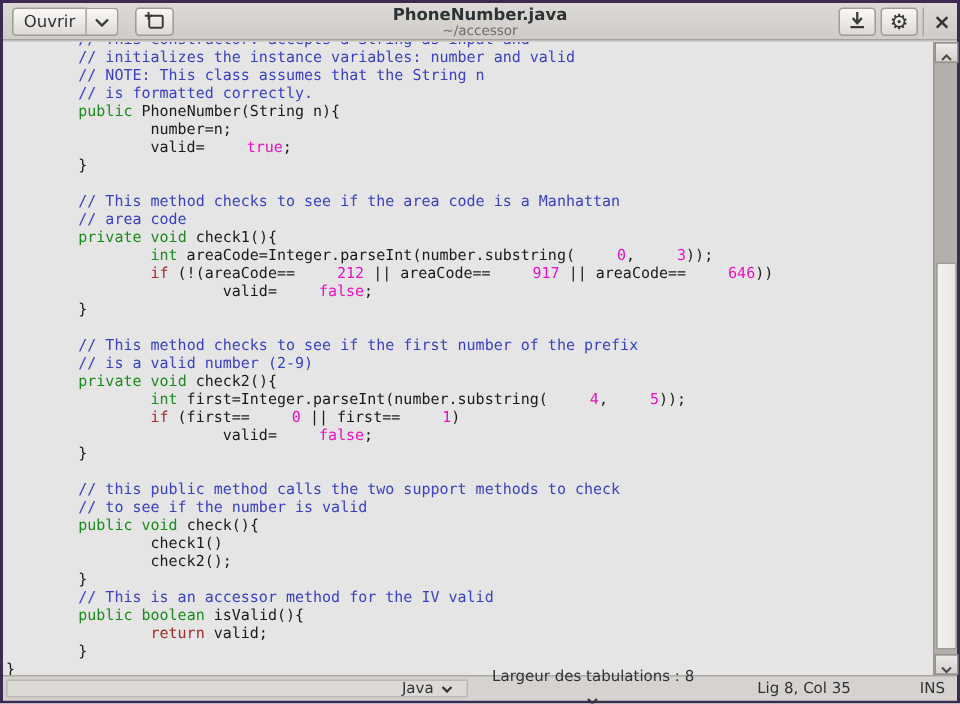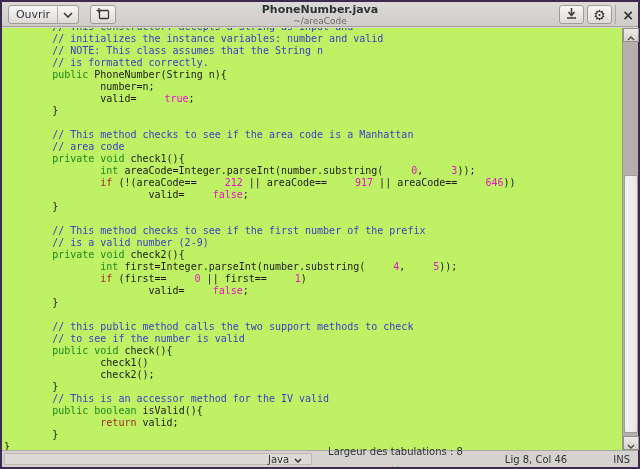--- a/index.html
+++ b/index.html
@@ -34,21 +34,21 @@
   .hdr-sep { position:absolute; left:613px; top:3px; width:1px; height:19px; background:#aaa6a1; }
   .btn-close { left:615px; width:22px; border:none; background:transparent; font-size:14px; font-weight:bold; color:#333; }
 
   .titlebox { position:absolute; left:50%; top:2px; transform:translateX(-50%); text-align:center; white-space:nowrap; }
   .title { font-size:11px; font-weight:bold; color:#2e3436; line-height:12px; }
   .subtitle { font-size:9px; color:#6e6a66; line-height:10px; }
 
   
   .editor {
     position:absolute; left:0; top:26px; right:16px; bottom:17px;
-    background:#bef264; overflow:hidden; cursor:text;
+    background:#e5e5e5; overflow:hidden; cursor:text;
   }
   .code {
     margin-top:-7px; padding-left:2px;
     font-family:"DejaVu Sans Mono","Liberation Mono",monospace;
     font-size:10px; line-height:12px;
     white-space:pre; tab-size:8; -moz-tab-size:8;
     color:#1a1a1a;
   }
   .code-line { height:12px; }
   .tok-c { color:var(--tok-comment,#3a41c4); }
@@ -113,21 +113,21 @@
         <svg width="14" height="13" viewBox="0 0 14 13">
           <rect x="3.5" y="3.5" width="9" height="8" fill="none" stroke="#3a3a3a" stroke-width="1.3" rx="1"></rect>
           <line x1="3" y1="1" x2="3" y2="6" stroke="#3a3a3a" stroke-width="1.3"></line>
           <line x1="0.5" y1="3.5" x2="5.5" y2="3.5" stroke="#3a3a3a" stroke-width="1.3"></line>
         </svg>
       </span>
     </div>
 
     <div class="titlebox">
       <div class="title">PhoneNumber.java</div>
-      <div class="subtitle">~/areaCode</div>
+      <div class="subtitle">~/accessor</div>
     </div>
 
     <div class="btn btn-save">
       <span>
         <svg width="13" height="13" viewBox="0 0 13 13">
           <line x1="6.5" y1="1" x2="6.5" y2="7" stroke="#3a3a3a" stroke-width="1.5"></line>
           <polyline points="3.5,5 6.5,8.5 9.5,5" fill="none" stroke="#3a3a3a" stroke-width="1.5"></polyline>
           <line x1="2" y1="11" x2="11" y2="11" stroke="#3a3a3a" stroke-width="1.5"></line>
         </svg>
       </span>
@@ -176,21 +176,21 @@
       </div>
       <div class="status-item m2">
         <span>Largeur des tabulations : 8</span>
         <span class="chev">
           <svg width="8" height="5" viewBox="0 0 8 5">
               <polyline points="1,1 4,4 7,1" fill="none" stroke="#2e3436" stroke-width="1.5"></polyline>
             </svg>
         </span>
       </div>
       <div class="status-item m3">
-        <span>Lig 8, Col 46</span>
+        <span>Lig 8, Col 35</span>
       </div>
       <div class="status-item">
         <span>INS</span>
       </div>
     </div>
   </div>
 
 </div>
 
 </body></html>

